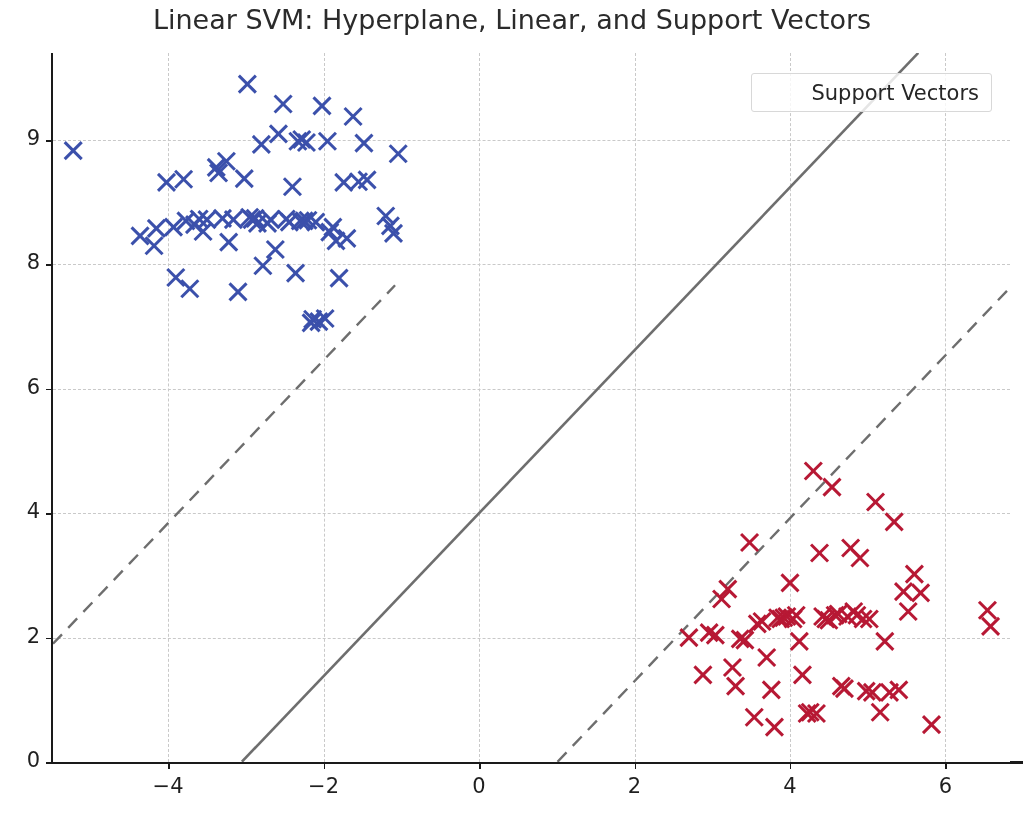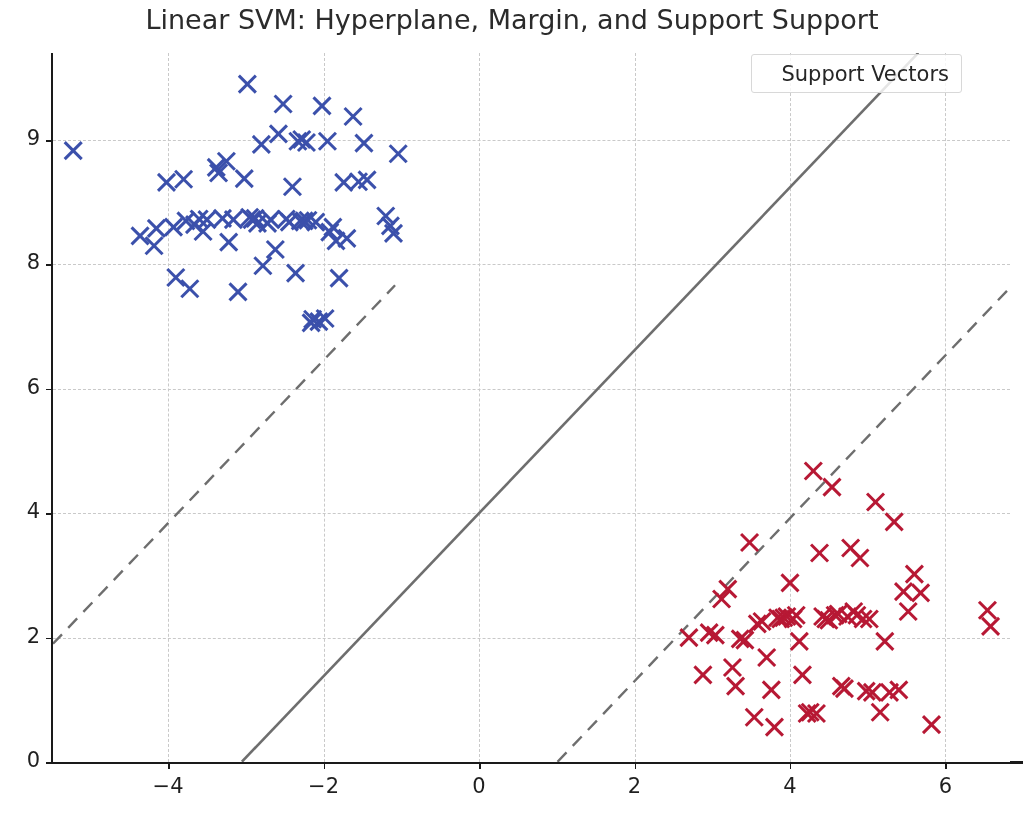--- a/index.html
+++ b/index.html
@@ -128,21 +128,21 @@
     display: inline-block;
     width: 26px;
     height: 20px;
   }
 </style>
 </head>
 <body>
 
 <div id="figure">
 
-  <div id="chart-title">Linear SVM: Hyperplane, Margin, and Support Support</div>
+  <div id="chart-title">Linear SVM: Hyperplane, Linear, and Support Vectors</div>
 
   <div id="axis-spine-left"></div>
   <div id="axis-spine-bottom"></div>
 
   <div id="plot-area">
     <div id="gridlines">
         <div class="gridline-v" style="left: 115.058px;"></div>
         <div class="gridline-v" style="left: 270.541px;"></div>
         <div class="gridline-v" style="left: 426.024px;"></div>
         <div class="gridline-v" style="left: 581.508px;"></div>
@@ -693,18 +693,18 @@
       <div class="tick-mark-y" style="top: 513.228px;"></div>
       <div class="tick-label-y" style="top: 499.228px;">4</div>
       <div class="tick-mark-y" style="top: 388.842px;"></div>
       <div class="tick-label-y" style="top: 374.842px;">6</div>
       <div class="tick-mark-y" style="top: 264.456px;"></div>
       <div class="tick-label-y" style="top: 250.456px;">8</div>
       <div class="tick-mark-y" style="top: 140.07px;"></div>
       <div class="tick-label-y" style="top: 126.07px;">9</div>
     </div>
 
-  <div id="legend-box" style="left: 751px; top: 54px; width: 211px; height: 39px;">
+  <div id="legend-box" style="left: 751px; top: 73px; width: 241px; height: 39px;">
     <span id="legend-swatch"></span>
     <span id="legend-label">Support Vectors</span>
   </div>
 
 </div>
 
 </body></html>

